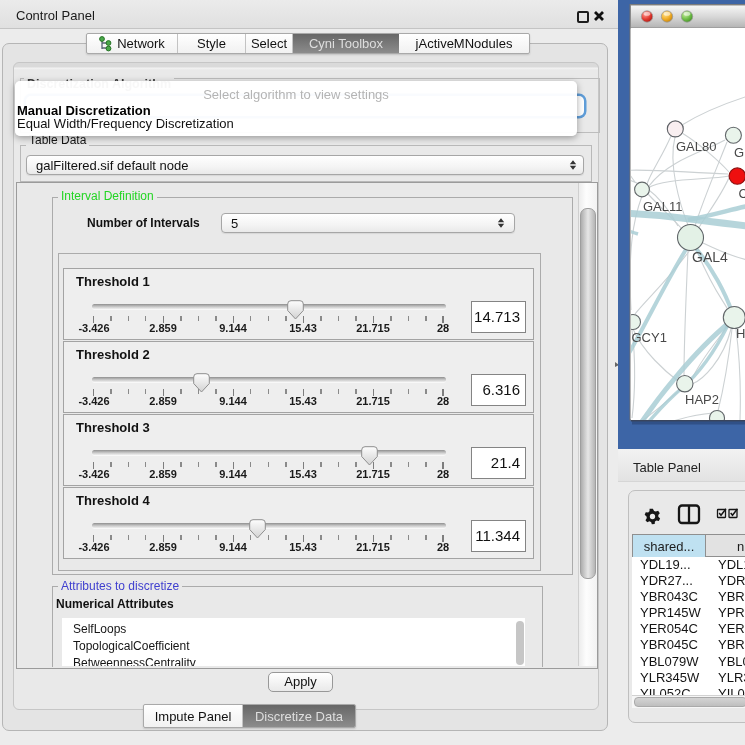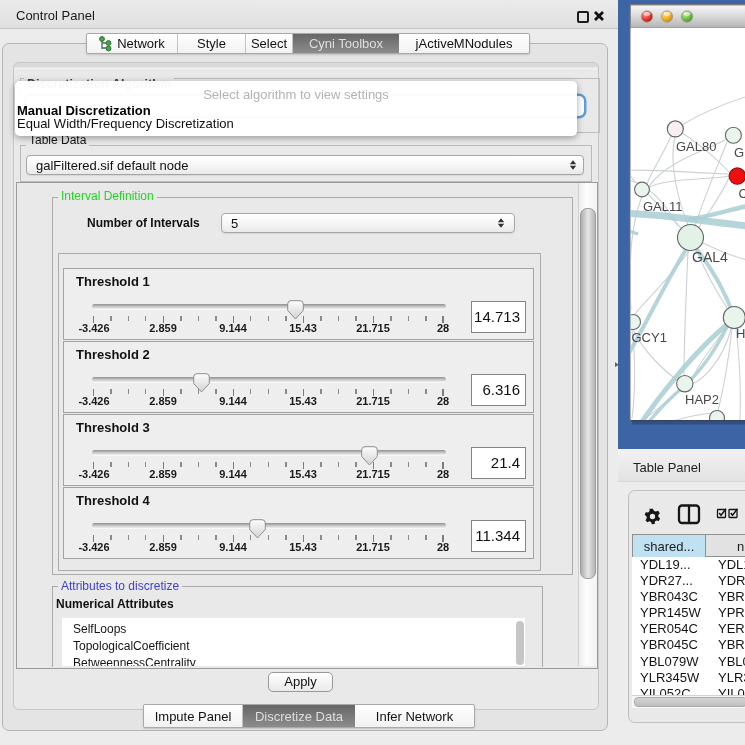--- a/index.html
+++ b/index.html
@@ -188,21 +188,20 @@
       <div class="li">BetweennessCentrality</div>
     </div>
   </div>
   <div class="abs" style="left:516px;top:621px;width:8px;height:44px;border-radius:4px;background:#c6c6c6"></div>
 
   <div class="abs" style="left:268px;top:672px;width:63px;height:18px;background:linear-gradient(#ffffff,#e9e9e9);border:1px solid #989898;border-radius:5px;text-align:center;font-size:13px;line-height:18px;color:#111">Apply</div>
 
   <div class="tabstrip" style="left:143px;top:704px;height:22px">
     <div class="tab" style="width:99px">Impute Panel</div>
     <div class="tab tabsel" style="width:112px">Discretize Data</div>
-    <div class="tab" style="width:119px">Infer Network</div>
   </div>
 
   <svg class="abs" style="left:614px;top:361px" width="6" height="7" viewBox="0 0 6 7">
       <path d="M1 6 L1 1 L5 4 Z" fill="#666"></path>
     </svg>
 
   <div class="abs" style="left:618px;top:0;width:127px;height:449px;background:#3d65a6"></div>
   <svg class="abs" style="left:618px;top:0" width="127" height="449" viewBox="0 0 127 449">
 <defs>
         <linearGradient id="wtb" x1="0" y1="0" x2="0" y2="1">

